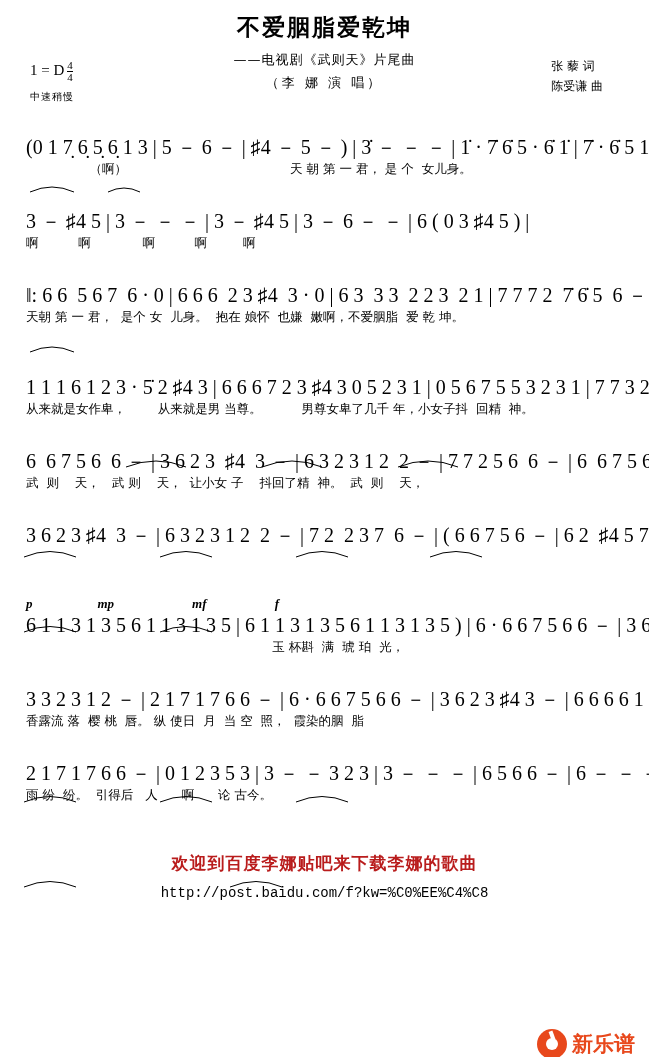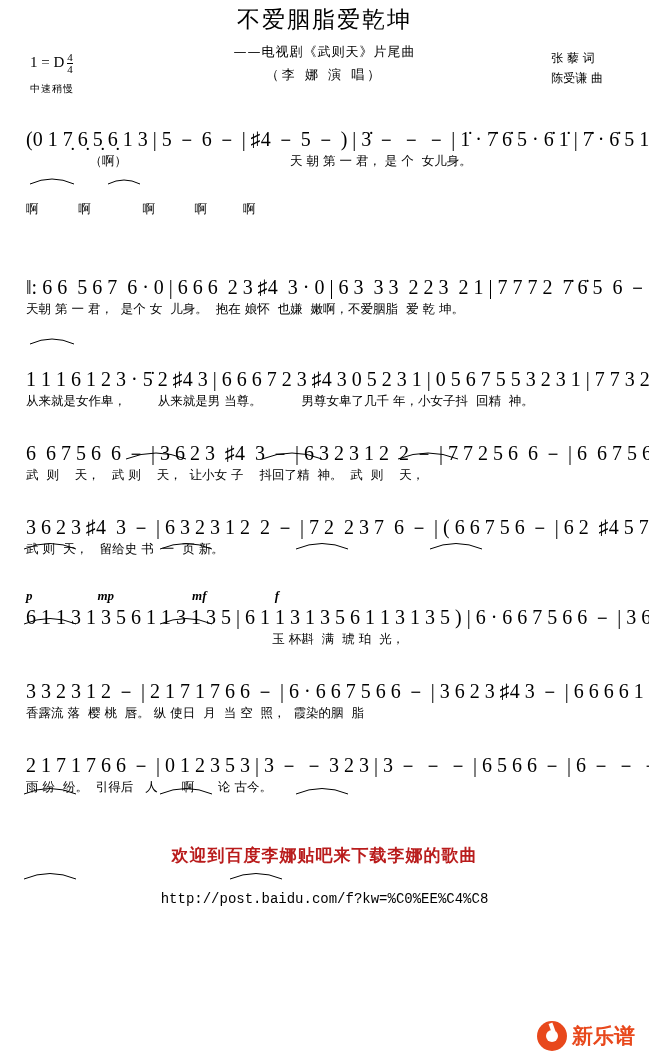--- a/index.html
+++ b/index.html
@@ -17,24 +17,24 @@
   }
   .page {
     position: relative;
     width: 649px;
     height: 1057px;
   }
   
   .title {
     text-align: center;
     font-family: "DejaVu Sans", sans-serif;
-    font-weight: normal;
+    font-weight: bold;
     font-size: 23px;
     letter-spacing: 2px;
-    margin-top: 4px;
+    margin-top: 12px;
   }
   .subtitle {
     text-align: center;
     font-family: "DejaVu Sans", sans-serif;
     font-size: 13px;
     margin-top: 8px;
     letter-spacing: 1px;
   }
   .singer {
     text-align: center;
@@ -121,21 +121,21 @@
     font-weight: bold;
     font-size: 17px;
     color: #b91c1c;
     letter-spacing: 1px;
     margin-top: 18px;
   }
   .footer-url {
     text-align: center;
     font-family: "Liberation Mono", monospace;
     font-size: 14px;
-    margin-top: 24px;
+    margin-top: 10px;
     letter-spacing: 0px;
   }
   .footer-credit {
     text-align: center;
     font-family: "DejaVu Sans", sans-serif;
     font-size: 12px;
     margin-top: 10px;
   }
   .footer-credit .date {
     font-family: "Liberation Serif", serif;
@@ -215,41 +215,41 @@
 
   <div style="height:42px"></div>
 
   <div class="system">
     <div class="notes">(0 1 7̣ 6̣ 5̣ 6̣ 1 3 | 5 － 6 － | ♯4 － 5 － ) | 3̇ － － － | 1̇ · 7̇ 6̇ 5 · 6̇ 1̇ | 7̇ · 6̇ 5 1 2 3 |</div>
     <div class="lyrics">                （啊）                                         天 朝 第 一 君， 是 个  女儿身。</div>
   </div>
 
 
   <div class="system">
+    <div class="notes">3 － ♯4 5 | 3 － － － | 3 － ♯4 5 | 3 － 6 － － | 6 ( 0 3 ♯4 5 ) |</div>
     <div class="lyrics">啊          啊             啊          啊         啊</div>
   </div>
 
   <div class="system" style="height:92px">
     <div class="notes">‖: 6 6  5 6 7  6 · 0 | 6 6 6  2 3 ♯4  3 · 0 | 6 3  3 3  2 2 3  2 1 | 7 7 7 2  7̇ 6̇ 5  6 － :‖</div>
     <div class="lyrics">天朝 第 一 君，  是个 女  儿身。  抱在 娘怀  也嫌  嫩啊，不爱胭脂  爱 乾 坤。</div>
   </div>
 
   <div class="system">
     <div class="notes">1 1 1 6 1 2 3 · 5̇ 2 ♯4 3 | 6 6 6 7 2 3 ♯4 3 0 5 2 3 1 | 0 5 6 7 5 5 3 2 3 1 | 7 7 3 2 3 7 7 6 6 · 6̇ |</div>
     <div class="lyrics">从来就是女作卑，        从来就是男 当尊。          男尊女卑了几千 年，小女子抖  回精  神。</div>
   </div>
 
   <div class="system">
     <div class="notes">6  6 7 5 6  6 － | 3 6 2 3  ♯4  3 － | 6 3 2 3 1 2  2 － | 7 7 2 5 6  6 － | 6  6 7 5 6  6 － |</div>
     <div class="lyrics">武  则    天，   武 则    天，  让小女 子    抖回了精  神。  武  则    天，</div>
   </div>
 
   <div class="system">
     <div class="notes">3 6 2 3 ♯4  3 － | 6 3 2 3 1 2  2 － | 7 2  2 3 7  6 － | ( 6 6 7 5 6 － | 6 2  ♯4 5 7 6 － |</div>
-    <div class="lyrics">武 则  天，   留给史 书  一  页 新。</div>
   </div>
 
   <div class="system" style="height:90px">
     <div class="dyn">p                    mp                        mf                     f</div>
     <div class="notes">6 1 1 3 1 3 5 6 1 1 3 1 3 5 | 6 1 1 3 1 3 5 6 1 1 3 1 3 5 ) | 6 · 6 6 7 5 6 6 － | 3 6 2 3  ♯4 3 －</div>
     <div class="lyrics">                                                              玉 杯斟  满  琥 珀  光，</div>
   </div>
 
   <div class="system">
     <div class="notes">3 3 2 3 1 2 － | 2 1 7 1 7 6 6 － | 6 · 6 6 7 5 6 6 － | 3 6 2 3 ♯4 3 － | 6 6 6 6 1 | 2 3 2 －</div>

